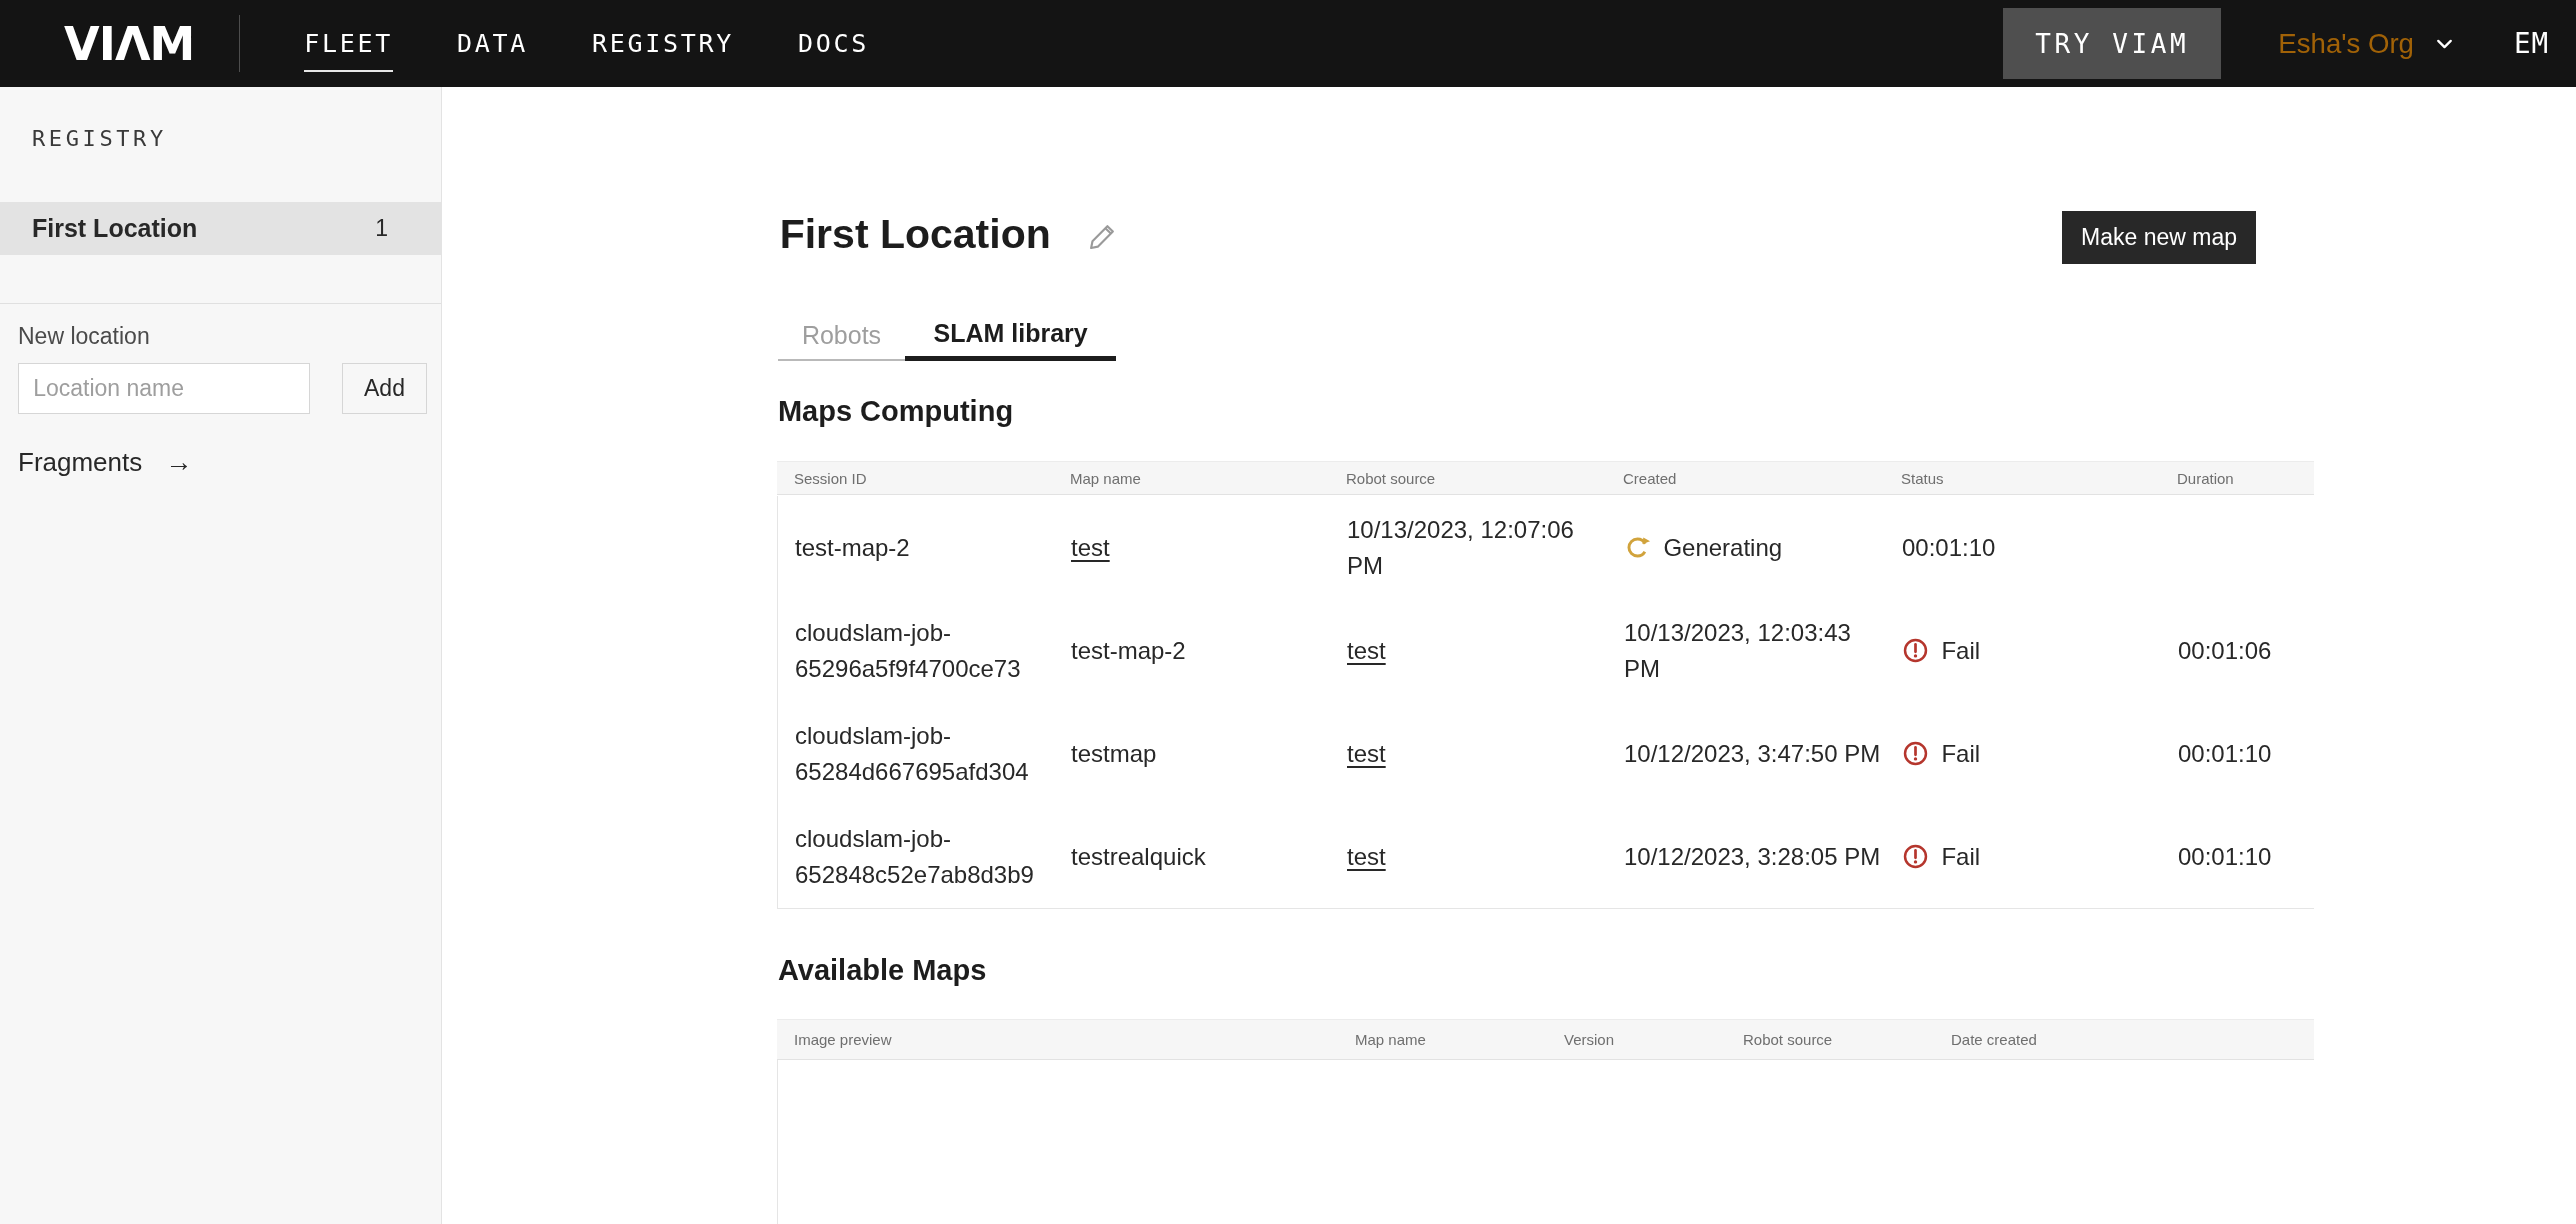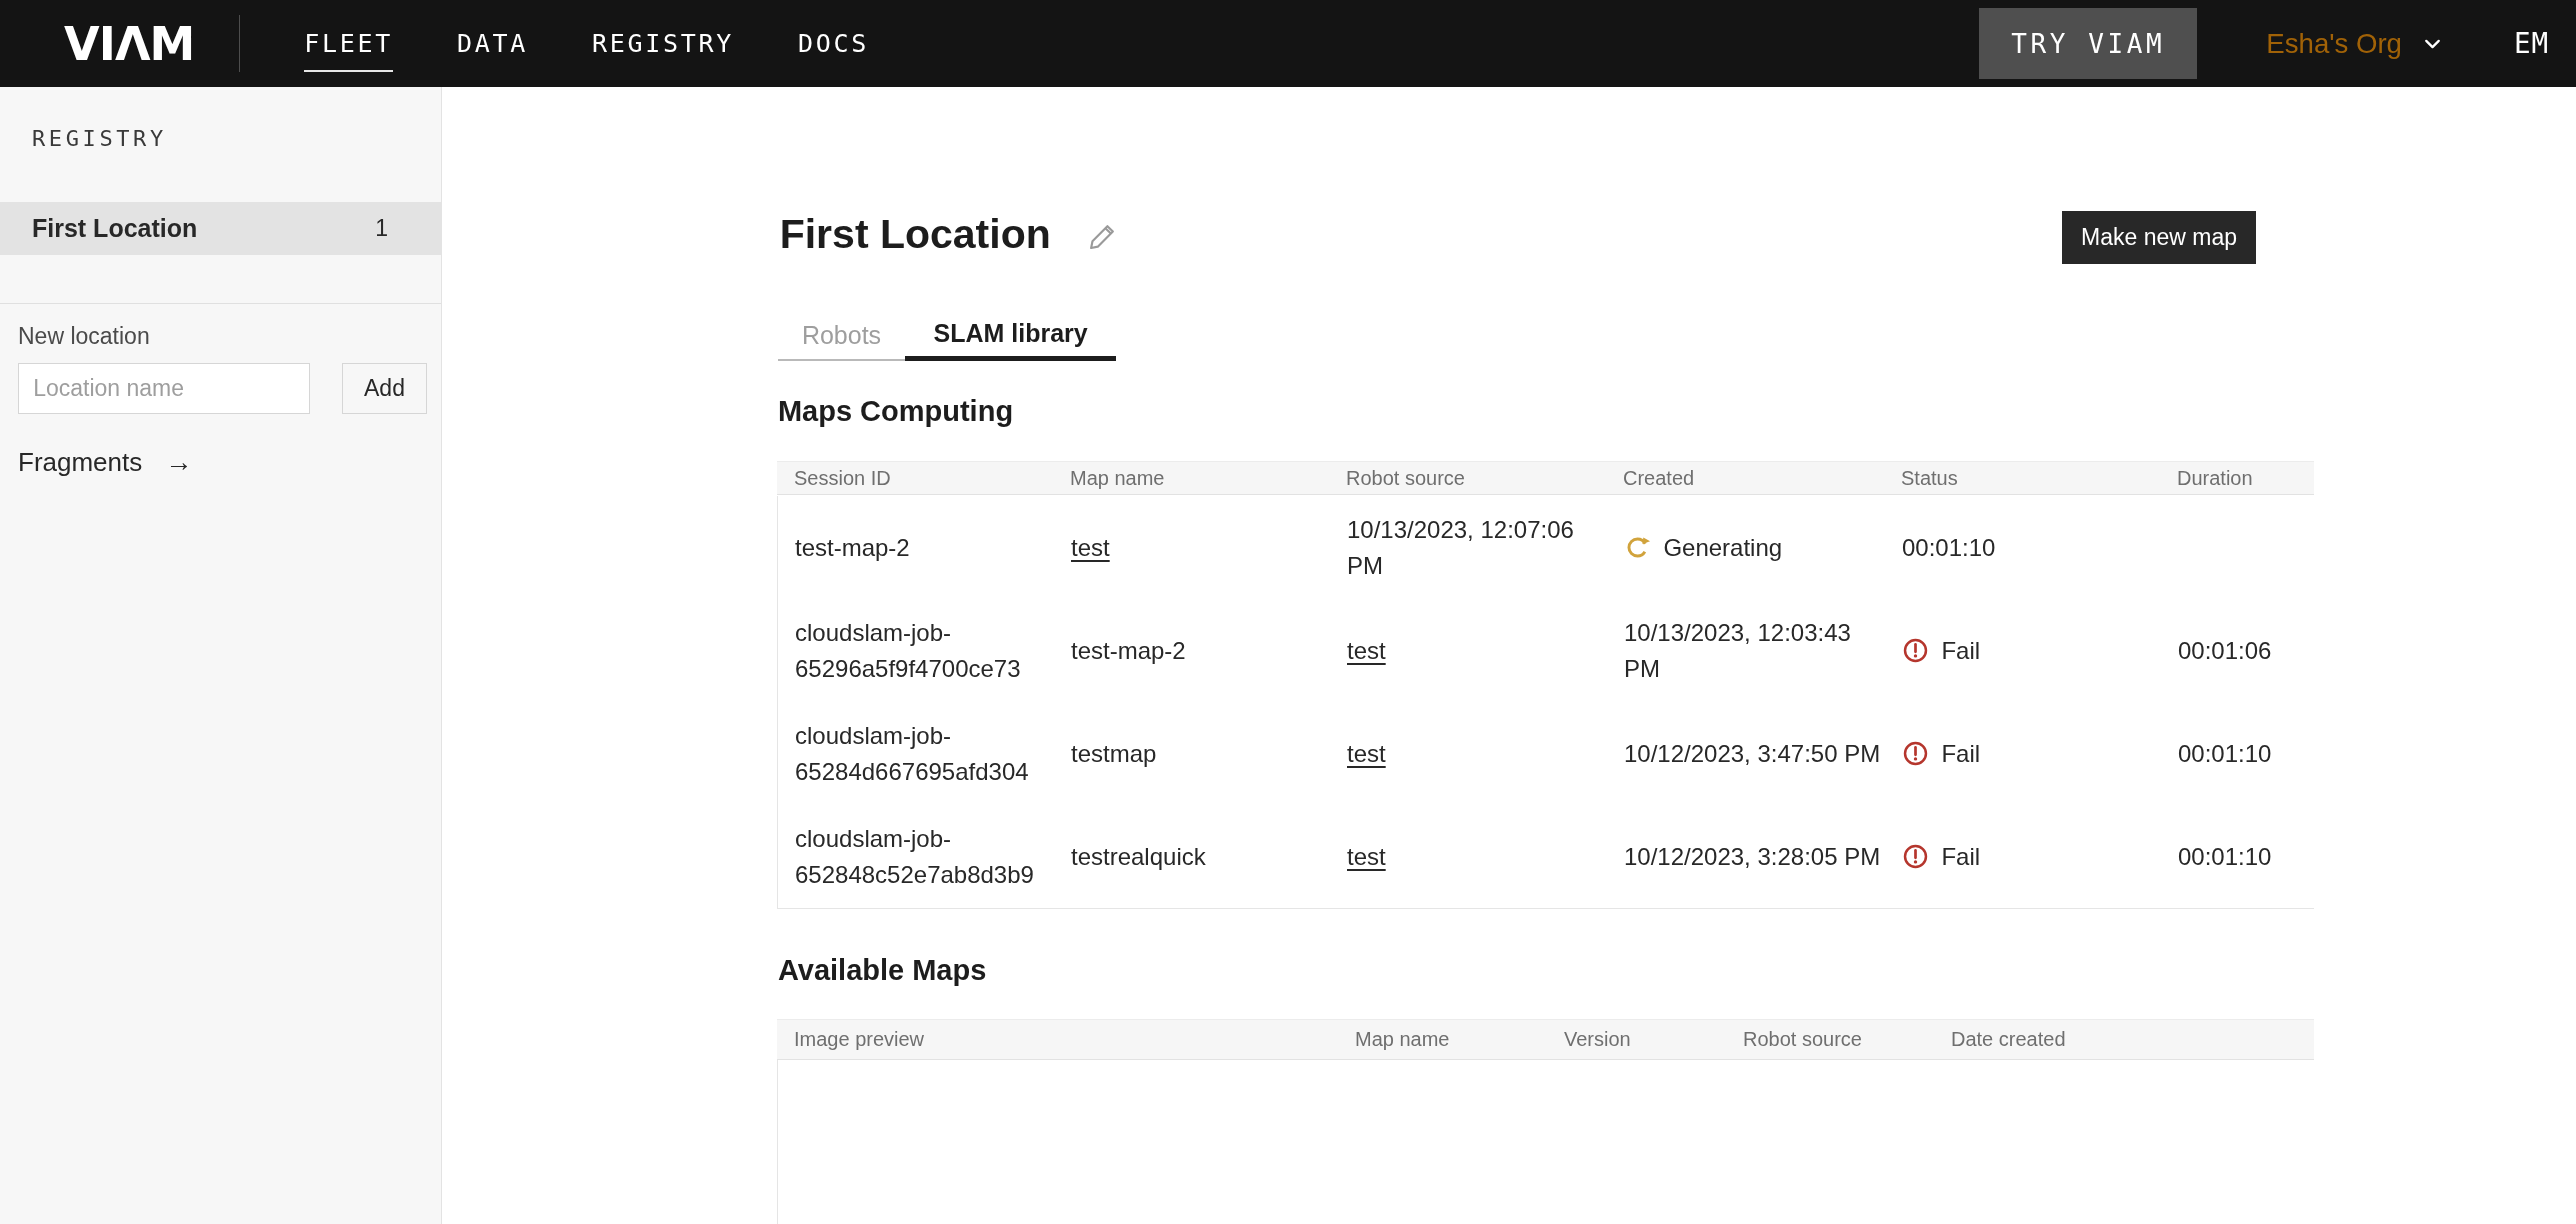--- a/index.html
+++ b/index.html
@@ -10,21 +10,21 @@
   .topnav { position:absolute; top:0; left:0; width:2576px; height:87px; background:#141414;
             display:flex; align-items:center; }
   .logo { margin-left:64px; font-family:"DejaVu Sans", sans-serif; font-weight:800;
           font-size:46px; color:#fff; letter-spacing:-0.9px; cursor:pointer; }
   .nav-divider { width:1.8px; height:57px; background:#4d4d4d; margin-left:44px; }
   .nav-links { display:flex; margin-left:64px; gap:64px; }
   .nav-link { font-family:"DejaVu Sans Mono", monospace; font-size:25px; color:#fff;
               letter-spacing:2.7px; position:relative; cursor:pointer; }
   .nav-link.active::after { content:""; position:absolute; left:0; right:0; bottom:-14.2px;
                             height:2.7px; background:#e6e6e6; }
-  .nav-right { margin-left:auto; display:flex; align-items:center; margin-right:27px;gap:12px; }
+  .nav-right { margin-left:auto; display:flex; align-items:center; margin-right:27px; }
   .try-btn { background:#4f4f4f; color:#fff; border:none; height:71px; padding:0 32px;
              font-family:"DejaVu Sans Mono", monospace; font-size:26px; letter-spacing:3.6px; cursor:pointer; }
   .org { display:flex; align-items:center; margin-left:57px; color:#a16207; font-size:27.6px; cursor:pointer;text-align:center; }
   .org svg { margin-left:18px; }
   .initials { margin-left:57px; color:#fff; font-family:"DejaVu Sans Mono", monospace;
               font-size:27.6px; letter-spacing:0.9px; cursor:pointer; }
 
   
   .sidebar { position:absolute; top:87px; left:0; width:442px; bottom:0; background:#f7f7f7;
              border-right:0.9px solid #e3e3e3; }
@@ -60,21 +60,21 @@
   .tab { height:50px; display:flex; align-items:center; padding:0 24px; font-size:25px;
          color:#9e9e9e; border-bottom:2.7px solid #b9b9b9; cursor:pointer; }
   .tab.active { color:#1d1d1d; font-weight:700; padding:0 28.4px; border-bottom:5.3px solid #1d1d1d; }
 
   .section-title { position:absolute; left:0.9px; font-size:29px; font-weight:700; color:#1d1d1d; }
   .t1-title { top:308px; }
   .t2-title { top:867px; }
 
   .thead { position:absolute; left:0; width:1537px; background:#f6f6f6; border-top:0.9px solid #ececec;
            border-bottom:0.9px solid #e2e2e2; display:grid; align-items:center; }
-  .thead .th { font-size:20px; color:#6f6f6f; padding-left:17px; white-space:nowrap; }
+  .thead .th { font-size:15px; color:#6f6f6f; padding-left:17px; white-space:nowrap; }
 
   .t1-head { top:374px; height:34px; grid-template-columns:276px 276px 277px 278px 276px 154px; }
   .t1-body { position:absolute; top:409px; left:0; width:1537px; border-left:0.9px solid #e5e5e5;
              border-bottom:0.9px solid #e5e5e5; }
   .trow { display:grid; grid-template-columns:276px 276px 277px 278px 276px 154px;
           align-items:center; height:103px; }
   .td { padding-left:17px; font-size:24px; color:#282828; }
   .td.wrap2 { line-height:36px; overflow:hidden; word-break:break-word; }
   .td a { color:#282828; text-decoration:underline; text-underline-offset:4.4px; cursor:pointer; }
   .status-badge { display:flex; align-items:center; gap:12.4px; }

